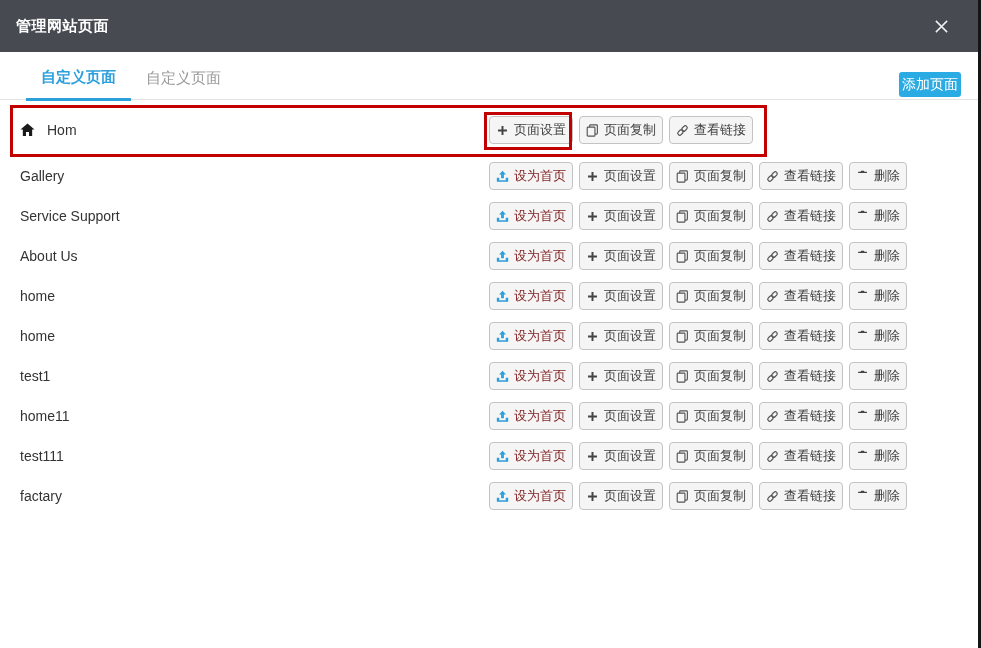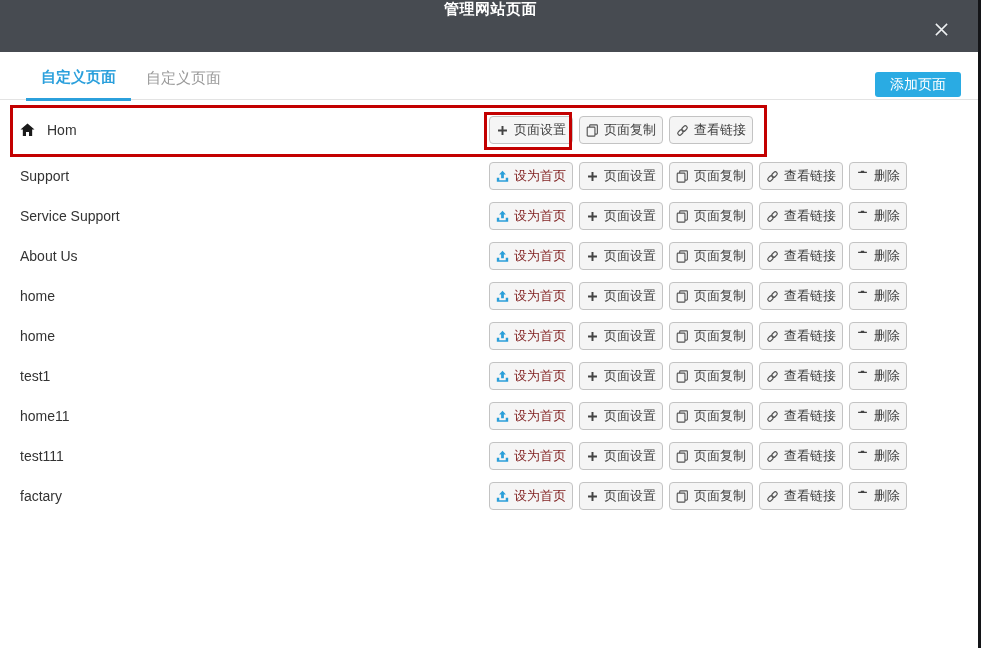--- a/index.html
+++ b/index.html
@@ -11,21 +11,21 @@
     overflow: hidden;
   }
   
   .overlay-edge {
     position: absolute; top: 0; right: 0; width: 3px; height: 648px;
     background: #141518; z-index: 50;
   }
   
   .modal-header {
     height: 52px; background: #474b51; color: #fff;
-    display: flex; align-items: center; padding: 0 16px; flex-direction: column;
+    display: flex; align-items: center; padding: 0 16px;
   }
   .modal-title { font-size: 15px; font-weight: bold; letter-spacing: .5px; }
   .close-btn {
     margin-left: auto; margin-right: 14px; width: 20px; height: 20px;
     background: transparent; border: none; cursor: pointer;
     display: flex; align-items: center; justify-content: center;
   }
   .close-btn svg { width: 15px; height: 15px; stroke: #eef0f2; stroke-width: 1.6; }
   
   .tab-bar {
@@ -38,21 +38,21 @@
     background: none; border: none; cursor: pointer;
     font-family: inherit;
   }
   .tab.active {
     color: #2ba0dc; font-weight: bold;
     border-bottom: 3px solid #2ba0dc; margin-bottom: -2px;
   }
   .add-page {
     position: absolute; right: 20px; top: 72px; height: 25px;
     background: #2aabe3; color: #fff; border: none; border-radius: 3px;
-    font-size: 14px; padding: 0 15px; cursor: pointer; z-index: 5;
+    font-size: 14px; padding: 0 3px; cursor: pointer; z-index: 5;
     font-family: inherit;
   }
   
   .page-list { margin-top: 4px; }
   .row {
     position: relative; height: 40px;
     display: flex; align-items: center; padding-left: 20px;
   }
   .row.first { height: 52px; }
   .pname { font-size: 14px; color: #333; }
@@ -155,21 +155,21 @@
       <button class="btn">
           <svg class="ic ic-stroke">
             <use href="#i-link"></use>
           </svg>
           <span>查看链接</span>
         </button>
     </div>
   </div>
 
   <div class="row">
-    <span class="pname">Support</span>
+    <span class="pname">Gallery</span>
     <div class="btns">
       <button class="btn blue">
           <svg class="ic ic-fill">
             <use href="#i-upload"></use>
           </svg>
           <span>设为首页</span>
         </button>
       <button class="btn">
           <svg class="ic ic-fill">
             <use href="#i-plus"></use>

